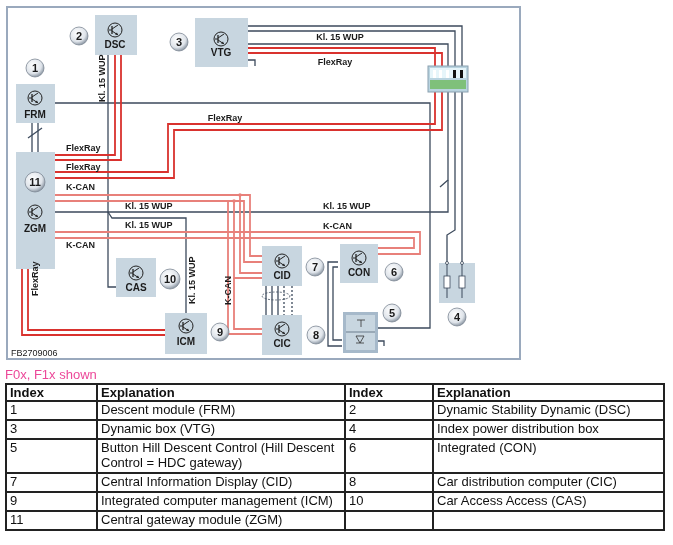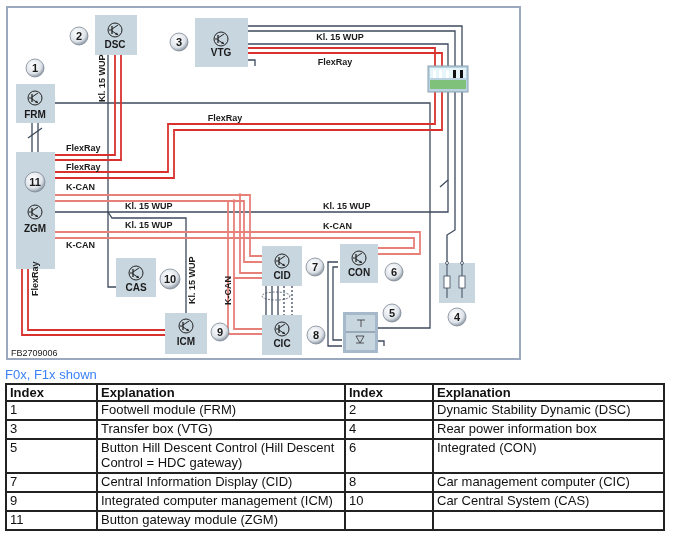--- a/index.html
+++ b/index.html
@@ -1,18 +1,18 @@
 <!DOCTYPE html>
 <html><head>
 <meta charset="utf-8">
 <style>
   html, body { margin:0; padding:0; background:#ffffff; }
   body { width:673px; height:545px; position:relative; overflow:hidden; font-family:"Liberation Sans", sans-serif; }
   #diagram { position:absolute; left:0; top:0; }
-  .caption { position:absolute; left:5px; top:367px; font-size:13px; color:#3b82f6; }
+  .caption { position:absolute; left:5px; top:367px; font-size:13px; color:#ec4899; }
   table.legend { position:absolute; left:5px; top:383px; width:660px; border-collapse:collapse; font-family:"Liberation Sans", sans-serif; font-size:13px; }
   table.legend td, table.legend th { border:2px solid #222; padding:0 3px; text-align:left; vertical-align:top; color:#111; line-height:15px; }
   table.legend th { font-weight:bold; font-size:13px; height:15px; }
   table.legend td { height:17px; }
   table.legend td.tall { height:32px; }
   .c-idx { width:83px; }
   .c-exp { width:240px; }
   .c-idx2 { width:80px; }
   .mod-label { font-family:"Liberation Sans", sans-serif; font-weight:bold; font-size:10px; fill:#1a1a1a; }
   .bus-label { font-family:"Liberation Sans", sans-serif; font-weight:bold; font-size:9px; fill:#1a1a1a; }
@@ -254,48 +254,48 @@
     <tr>
       <th class="c-idx">Index</th>
       <th class="c-exp">Explanation</th>
       <th class="c-idx2">Index</th>
       <th>Explanation</th>
     </tr>
   </thead>
   <tbody>
     <tr>
       <td>1</td>
-      <td>Footwell module (FRM)</td>
+      <td>Descent module (FRM)</td>
       <td>2</td>
       <td>Dynamic Stability Dynamic (DSC)</td>
     </tr>
     <tr>
       <td>3</td>
-      <td>Transfer box (VTG)</td>
+      <td>Dynamic box (VTG)</td>
       <td>4</td>
-      <td>Rear power information box</td>
+      <td>Index power distribution box</td>
     </tr>
     <tr>
       <td class="tall">5</td>
       <td class="tall">Button Hill Descent Control (Hill Descent Control = HDC gateway)</td>
       <td class="tall">6</td>
       <td class="tall">Integrated (CON)</td>
     </tr>
     <tr>
       <td>7</td>
       <td>Central Information Display (CID)</td>
       <td>8</td>
-      <td>Car management computer (CIC)</td>
+      <td>Car distribution computer (CIC)</td>
     </tr>
     <tr>
       <td>9</td>
       <td>Integrated computer management (ICM)</td>
       <td>10</td>
-      <td>Car Central System (CAS)</td>
+      <td>Car Access Access (CAS)</td>
     </tr>
     <tr>
       <td>11</td>
-      <td>Button gateway module (ZGM)</td>
+      <td>Central gateway module (ZGM)</td>
       <td></td>
       <td></td>
     </tr>
   </tbody>
 </table>
 
 </body></html>

